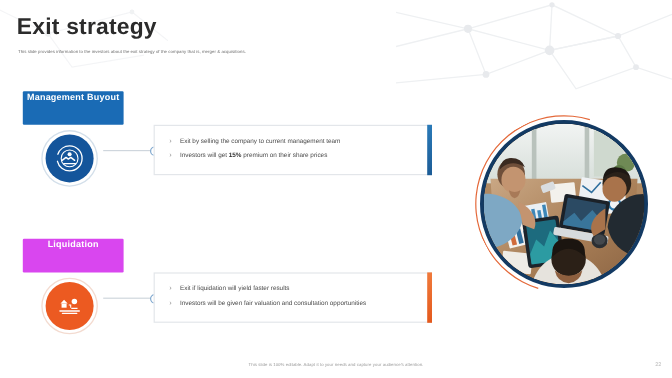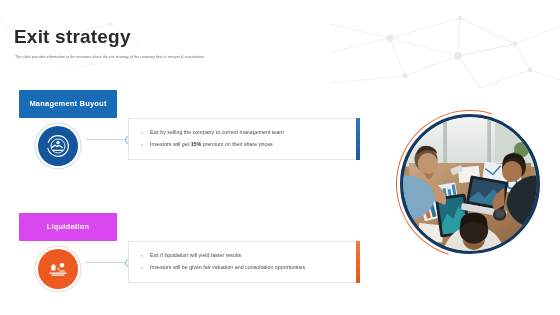--- a/index.html
+++ b/index.html
@@ -13,21 +13,20 @@
     position: relative;
     overflow: hidden;
     font-family: "Liberation Sans", sans-serif;
     color: #3b3b3b;
   }
 
   .slide {
     position: absolute;
     inset: 0;
     background: #ffffff;
-    margin-top: 14px;
   }
 
   
   .net {
     position: absolute;
     top: 0;
     right: 0;
     width: 230px;
     height: 78px;
     pointer-events: none;
@@ -59,24 +58,23 @@
     width: 330px;
     font-size: 3.6px;
     line-height: 6px;
     color: #6d6d6d;
     letter-spacing: .05px;
   }
 
   
   .chip {
     position: absolute;
-    width: 98px;
+    width: 84px;
     height: 28px;
     display: flex;
-    align-items: center;
     justify-content: center;
     text-align: center;
     font-size: 7.5px;
     line-height: 9.5px;
     font-weight: bold;
     color: #ffffff;
     letter-spacing: .2px;
     border-radius: 1px;
   }
   .chip.blue {

